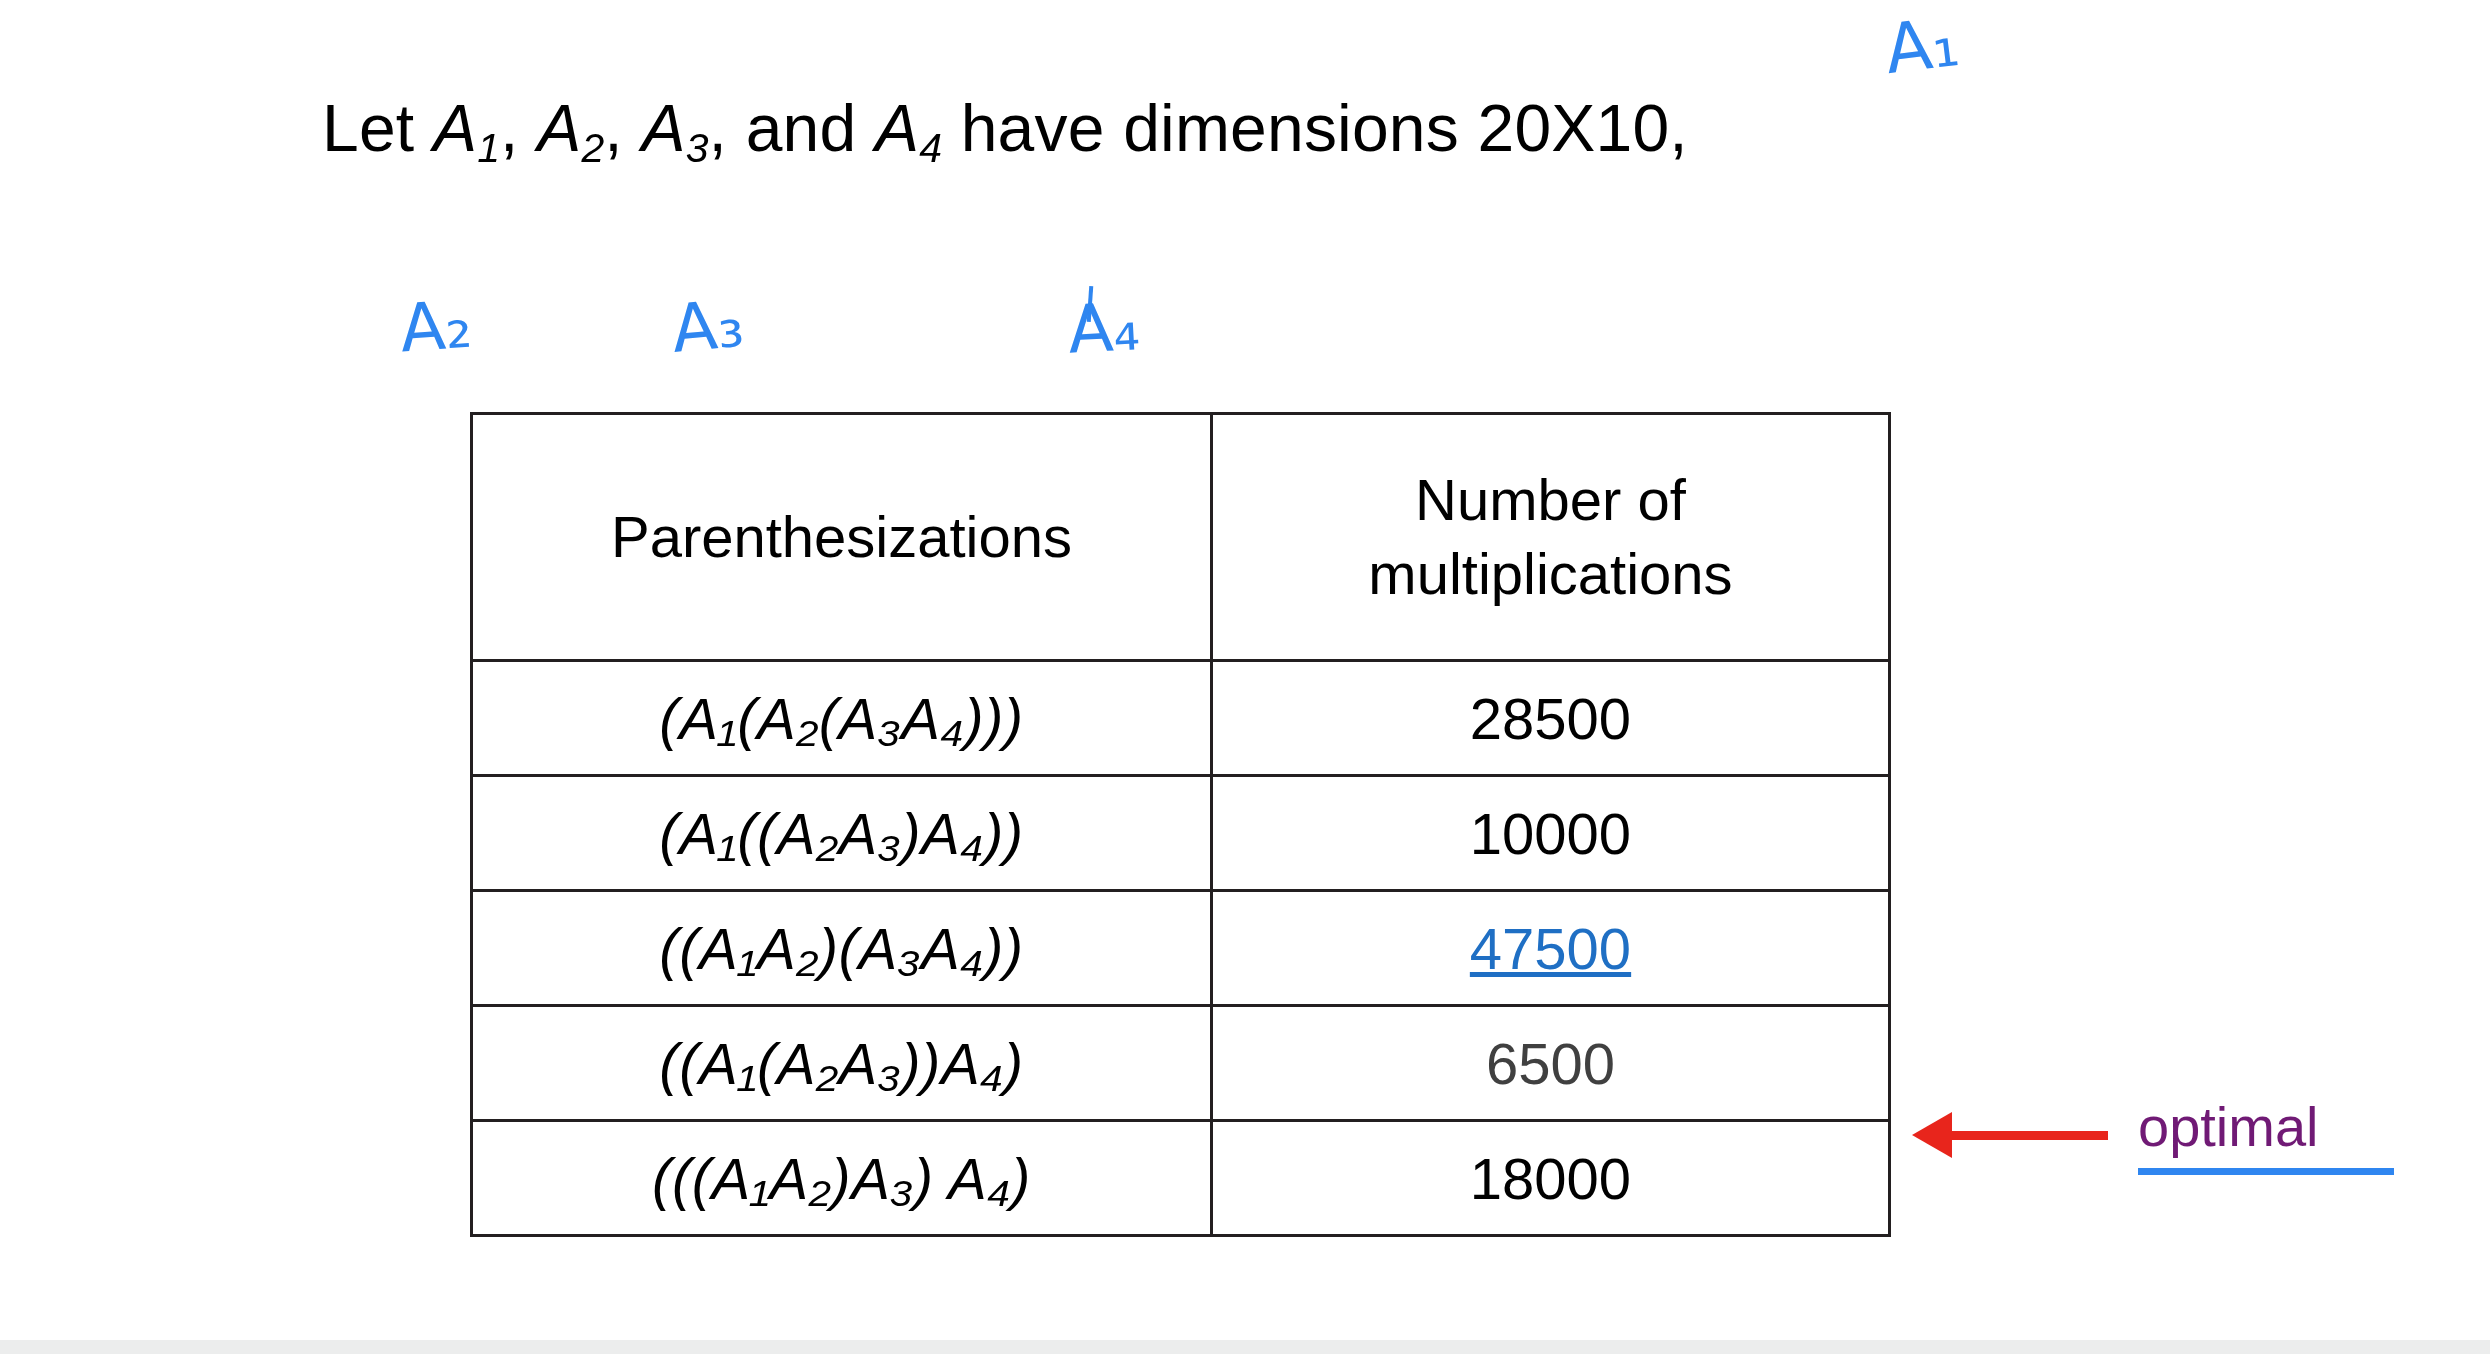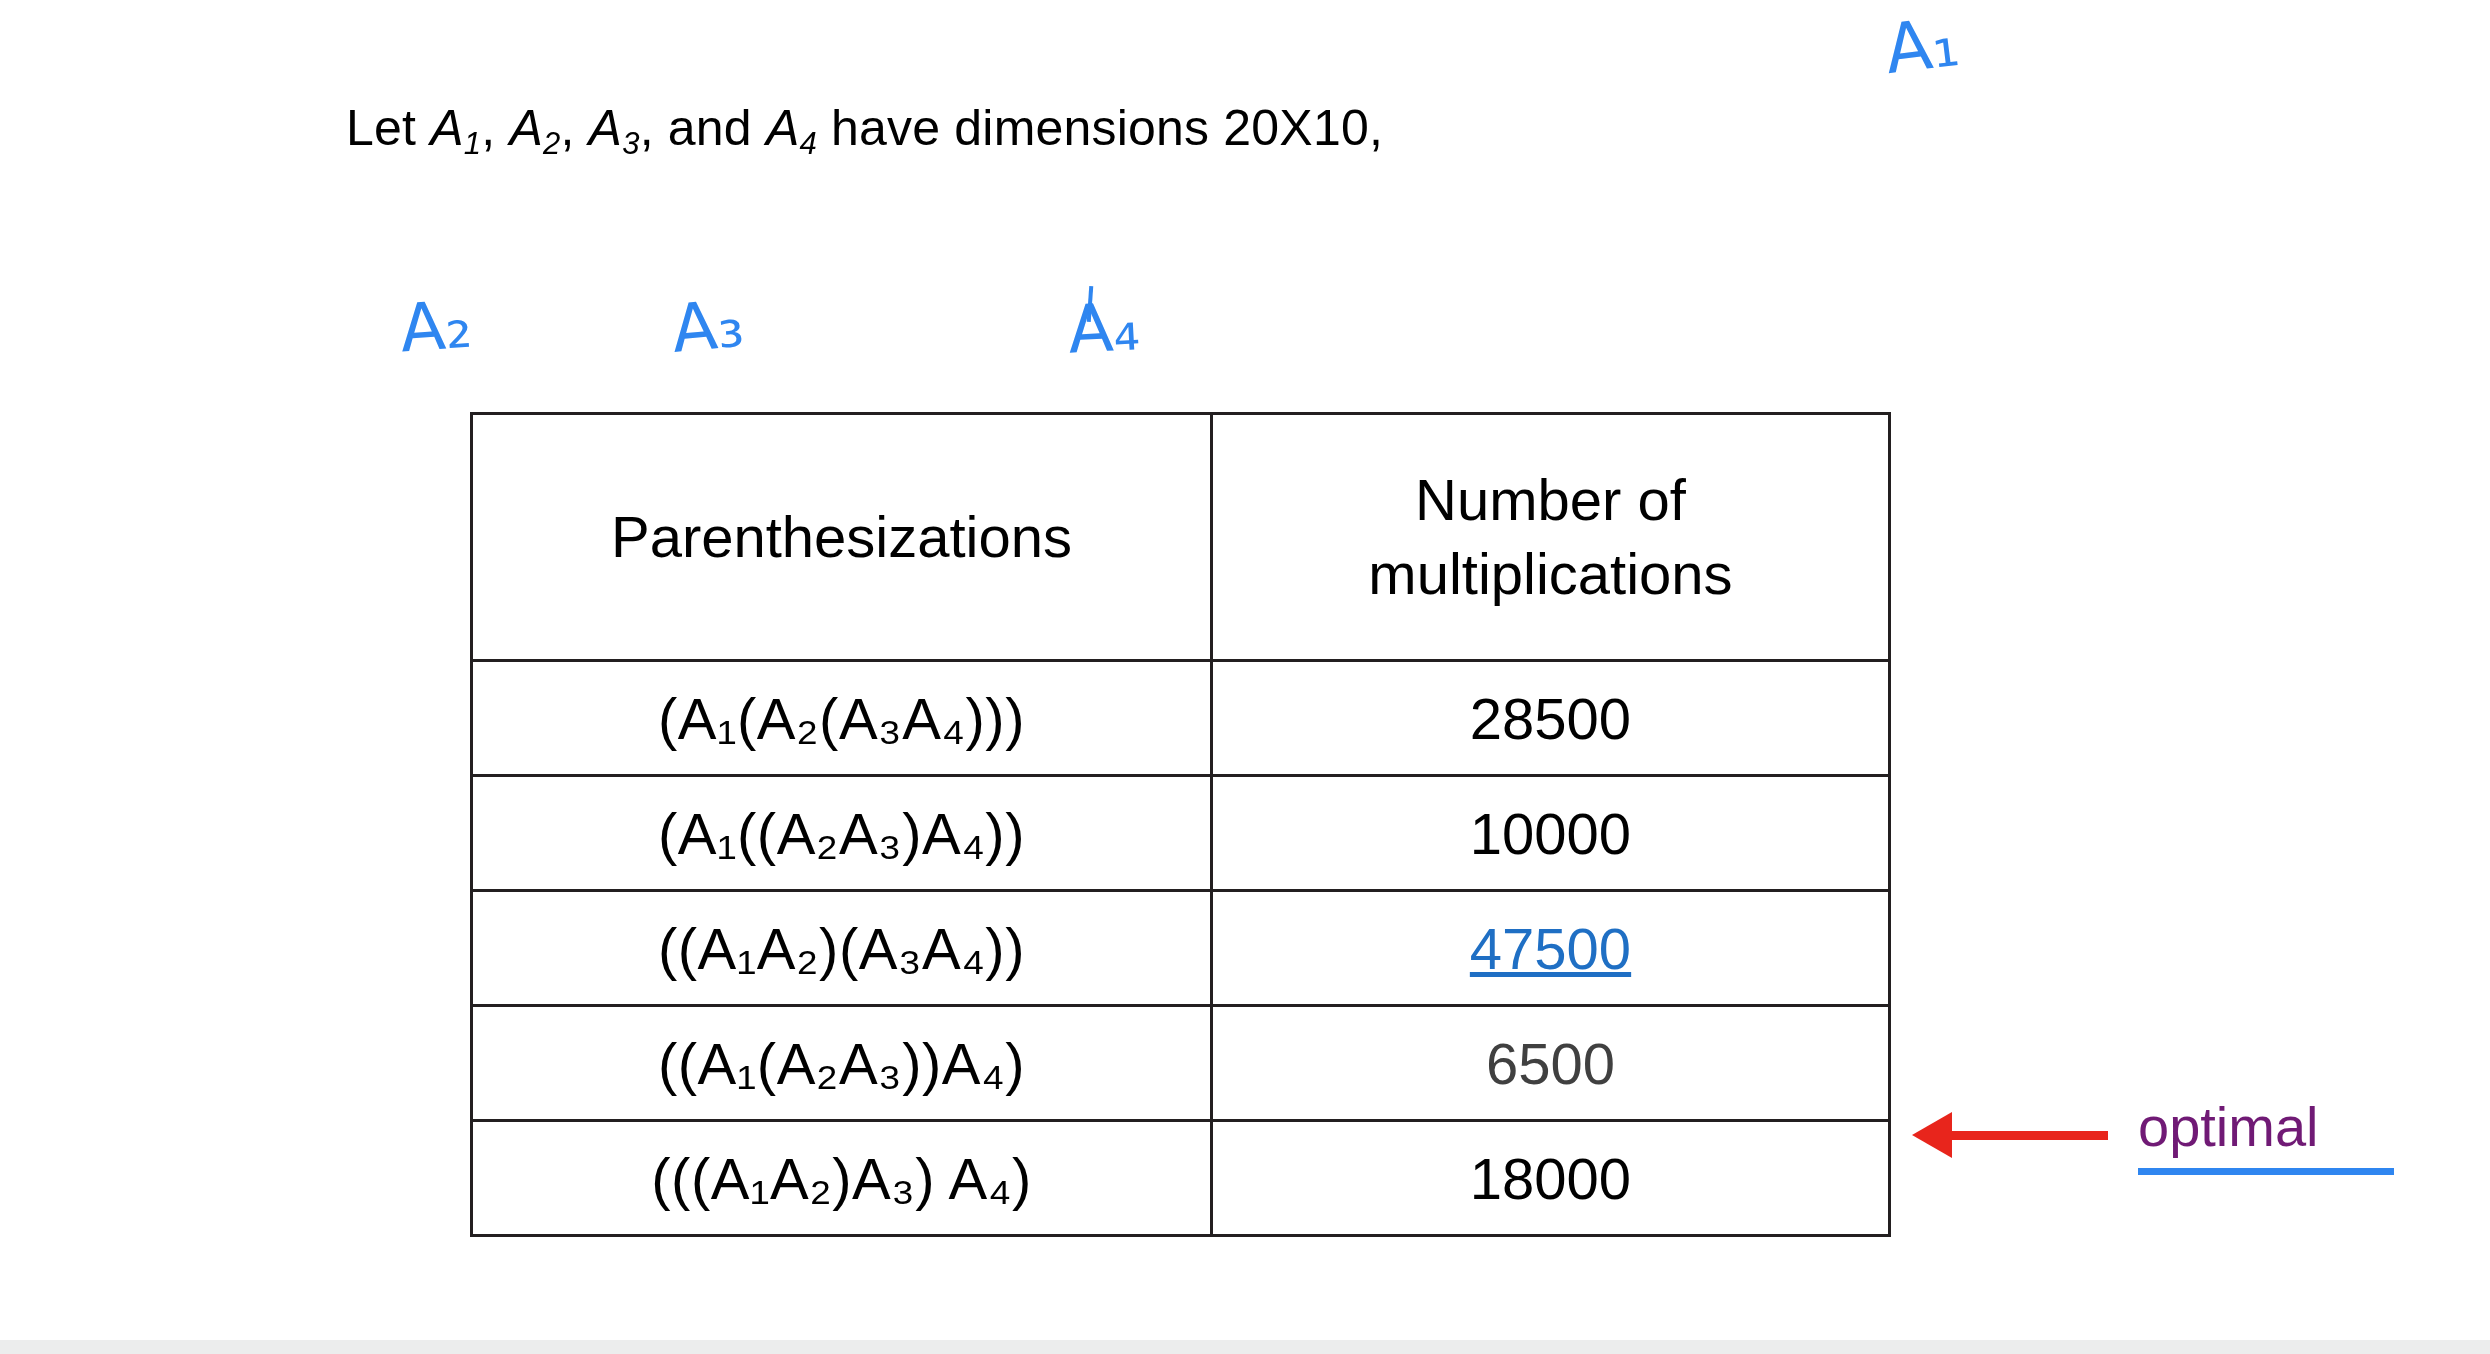--- a/index.html
+++ b/index.html
@@ -22,24 +22,23 @@
     width: 2490px;
     height: 1354px;
   }
 
   
   .statement {
     position: absolute;
     left: 322px;
     top: 72px;
     width: 1900px;
-    font-size: 50px;
+    font-size: 66px;
     line-height: 112px;
     letter-spacing: 0.2px;
-    margin-left: 24px;
   }
   .statement .ital {
     font-style: italic;
   }
   sub {
     font-size: 0.62em;
     vertical-align: -0.28em;
     font-style: italic;
   }
 
@@ -69,20 +68,21 @@
 
   th.head {
     height: 244px;
     font-size: 60px;
     line-height: 74px;
   }
   td.row {
     height: 112px;
   }
   td.formula {
+    font-style: italic;
     font-size: 59px;
     letter-spacing: 0.5px;
   }
   td.num {
     font-style: normal;
     font-size: 58px;
   }
   td.num.blue  { color: #1f6fc4; text-decoration: underline; }
   td.num.red   { color: #404040; }
 

